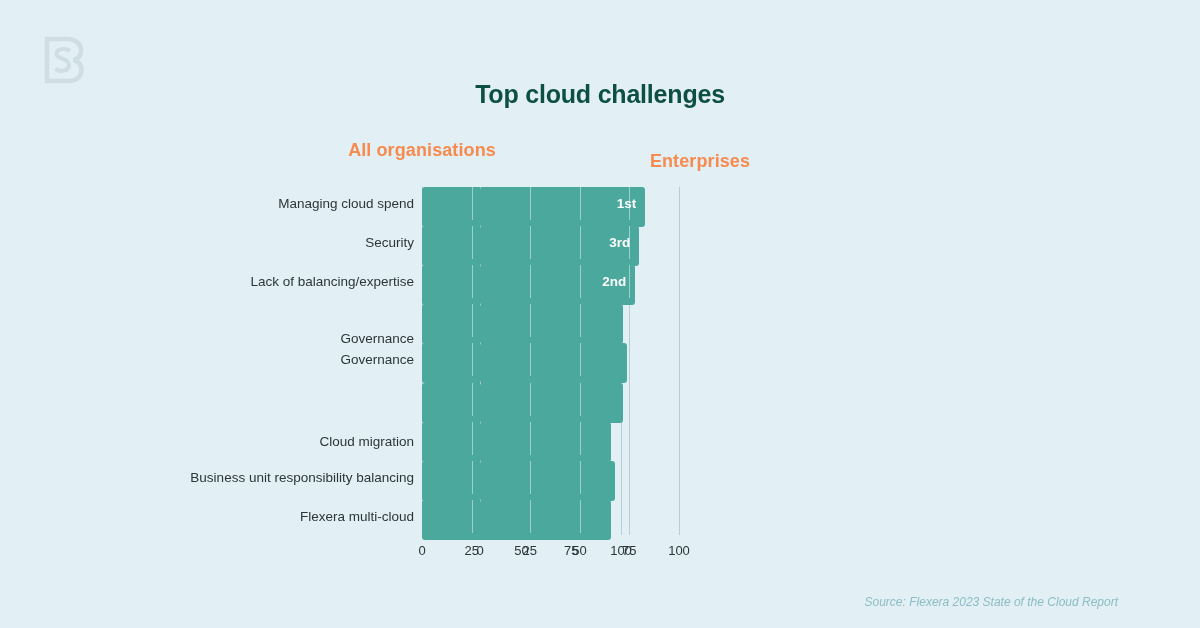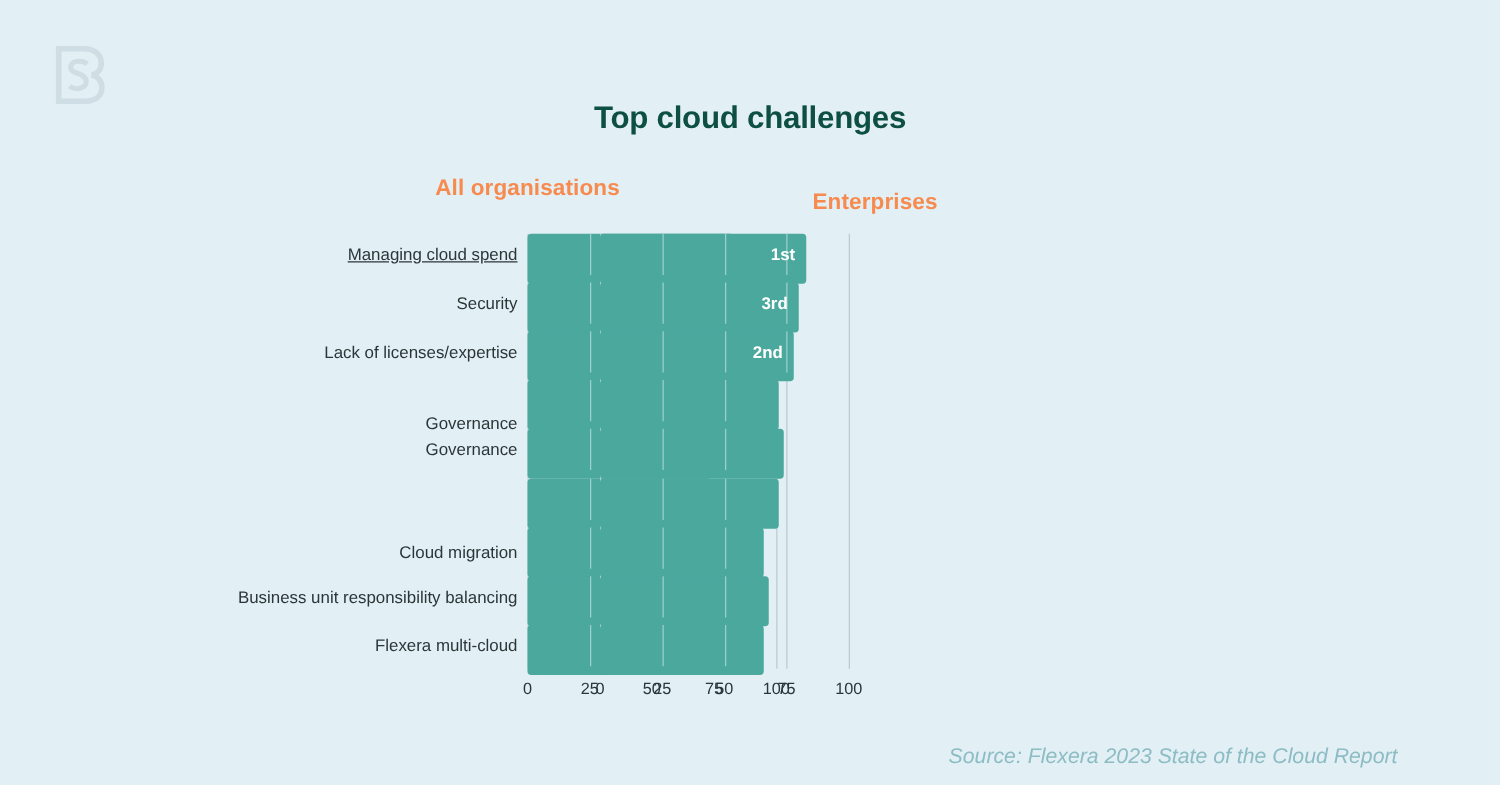--- a/index.html
+++ b/index.html
@@ -141,21 +141,21 @@
     color: #2c3638;
     transform: translateX(-50%);
     white-space: nowrap;
   }
 
   
   #source-note {
     position: absolute;
     right: 82px;
     top: 595px;
-    font-size: 17px;
+    font-size: 12px;
     font-style: italic;
     color: #8cbcc4;
     white-space: nowrap;
   }
 </style>
 </head>
 <body>
 
 <div id="logo">
   <svg width="44" height="48" viewBox="0 0 44 48">
@@ -166,23 +166,23 @@
   </svg>
 </div>
 
 <div id="chart-title">Top cloud challenges</div>
 
 <div class="panel" id="panel-all">
   <div class="panel-subtitle">All organisations</div>
 
   <div class="plot-area">
     <div class="cat-labels" id="cat-labels-all">
-        <div class="cat-label" style="top: 0px; text-decoration: underline;">Managing cloud spend</div>
+        <div class="cat-label" style="top: 0px;">Managing cloud spend</div>
         <div class="cat-label" style="top: 39.1px;">Security</div>
-        <div class="cat-label" style="top: 78.2px;">Lack of licenses/expertise</div>
+        <div class="cat-label" style="top: 78.2px;">Lack of balancing/expertise</div>
         <div class="cat-label" style="top: 135px;">Governance</div>
         <div class="cat-label" style="top: 156.4px;">Governance</div>
         <div class="cat-label" style="top: 238px;">Cloud migration</div>
         <div class="cat-label" style="top: 273.7px;">Business unit responsibility balancing</div>
         <div class="cat-label" style="top: 312.8px;">Flexera multi-cloud</div>
       </div>
     <div class="bars-region" id="bars-all">
         <div class="gridline" style="left: 0px;"></div>
         <div class="gridline" style="left: 49.75px;"></div>
         <div class="gridline" style="left: 99.5px;"></div>

